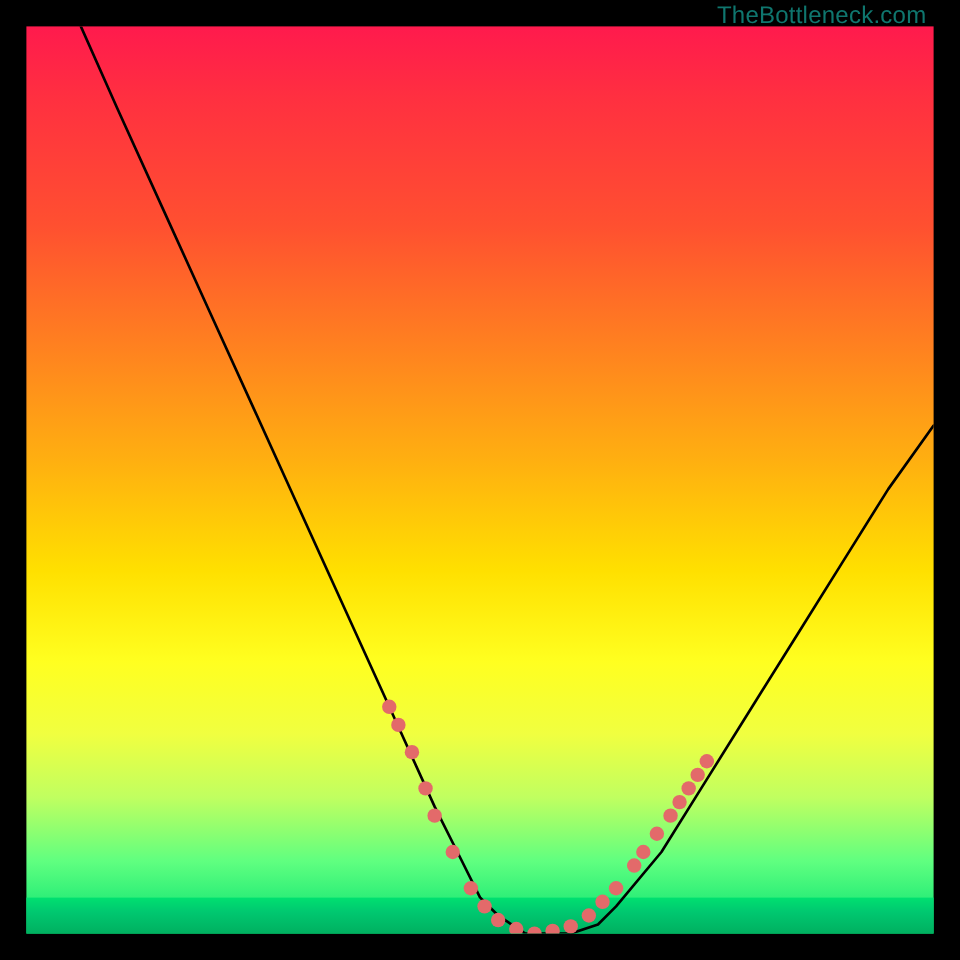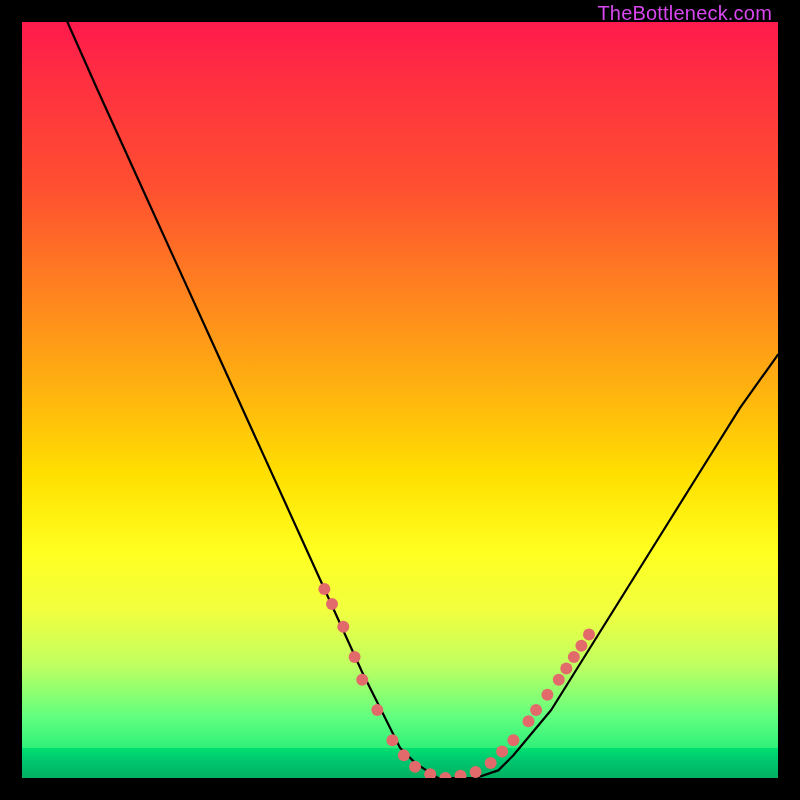--- a/index.html
+++ b/index.html
@@ -44,21 +44,21 @@
     height: 30px;
     background: linear-gradient(to bottom,
       #00e070 0%,
       #00c870 40%,
       #00b060 100%);
   }
   .watermark {
     position: absolute;
     top: 2px;
     right: 28px;
-    color: #d946ef;
+    color: #0f766e;
     font-size: 20px;
     letter-spacing: 0.2px;
     font-weight: 500;
   }
   svg.curve {
     position: absolute;
     inset: 0;
   }
 </style>
 </head>

